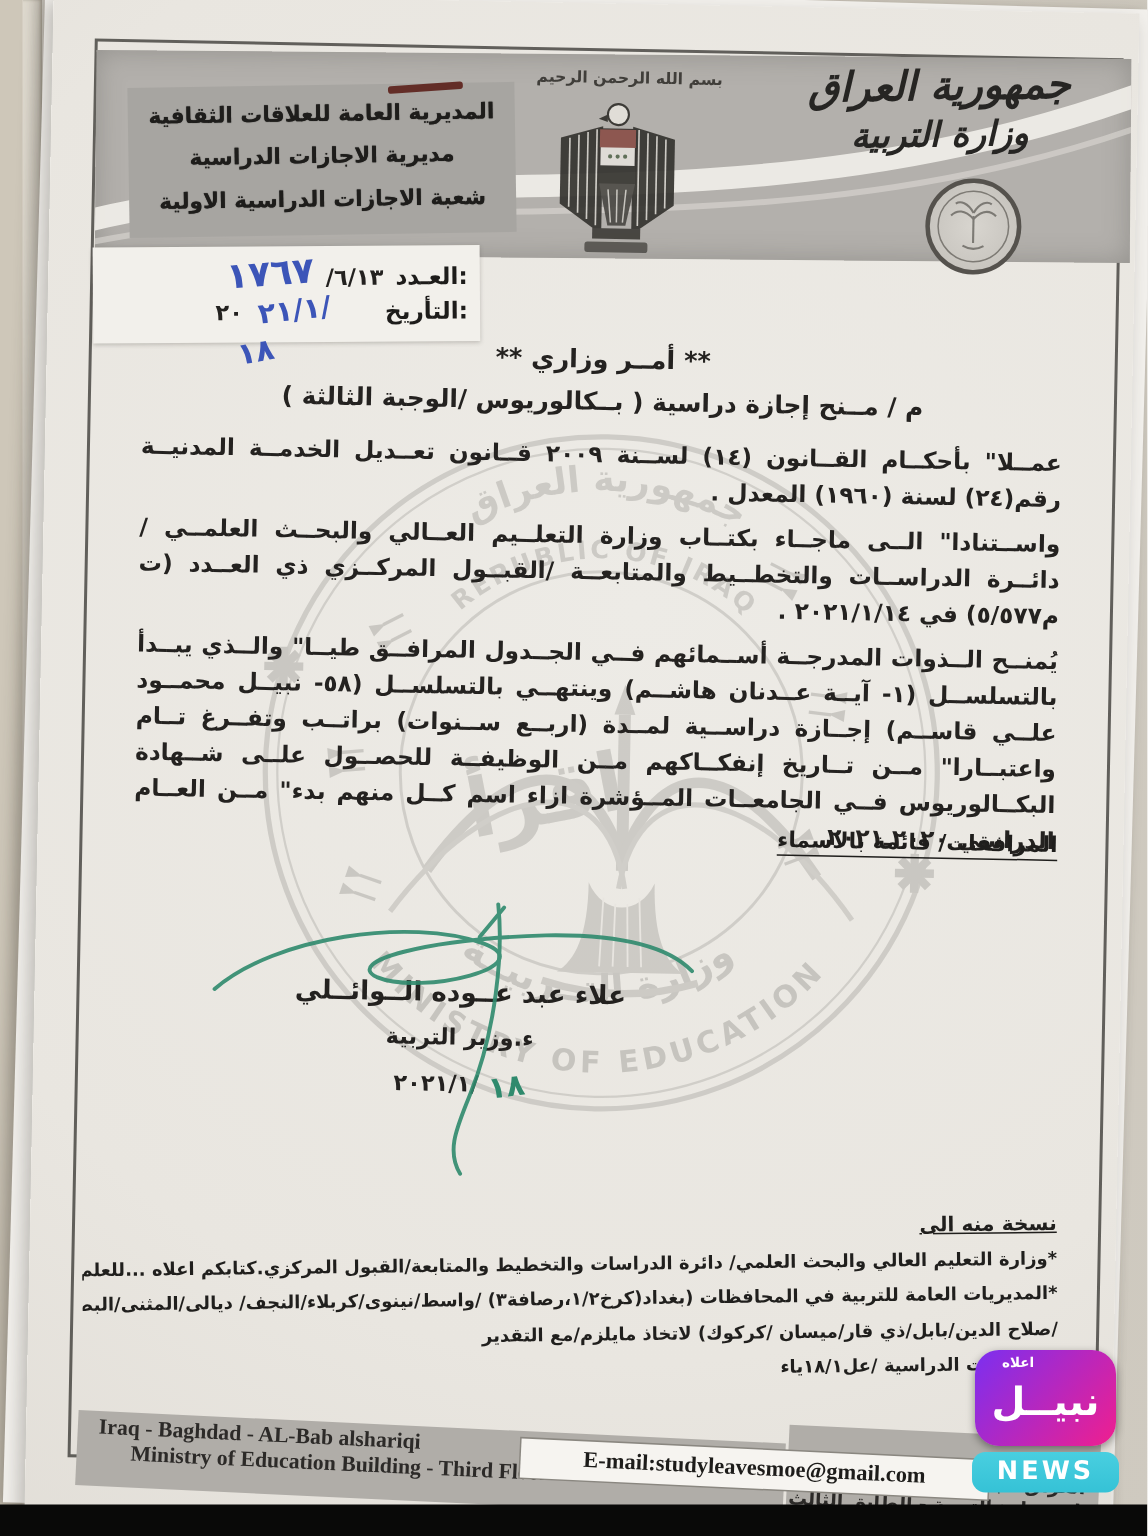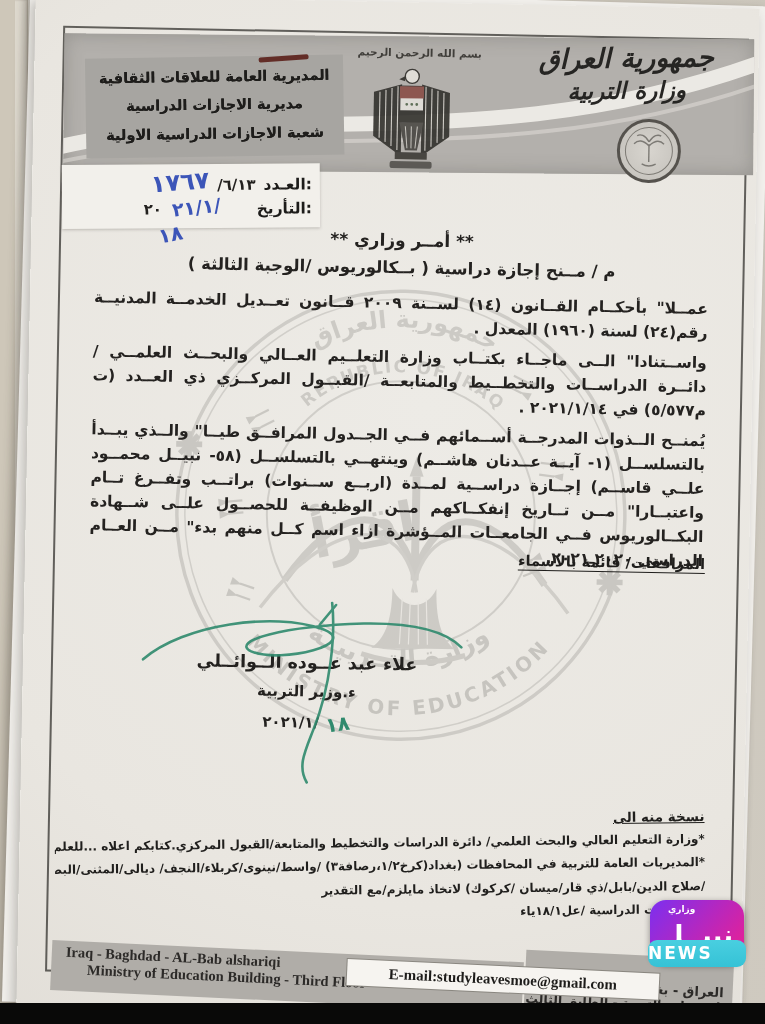--- a/index.html
+++ b/index.html
@@ -87,22 +87,22 @@
   .fbar.ar .a2{font-size:12.5px;}
   .email{position:absolute;left:330px;top:962px;width:312px;height:26px;background:#f6f4f0;
     transform:rotate(1.6deg);box-shadow:0 0 0 1px #8a8780;text-align:center;
     font-family:"Liberation Serif",serif;font-weight:bold;font-size:15px;color:#1d1c1a;line-height:26px;}
   
   .logo{position:absolute;left:650px;top:900px;width:94px;height:64px;border-radius:16px;
     background:linear-gradient(130deg,var(--logo-from),var(--logo-to));z-index:60;
     display:flex;align-items:center;justify-content:center;box-shadow:0 2px 6px rgba(0,0,0,.4);}
   .logo .main{color:#fff;font-size:26px;font-weight:bold;margin-top:6px;}
   .logo .sub{position:absolute;left:18px;top:4px;color:#fff;font-size:9px;font-weight:bold;}
-  .pill{position:absolute;left:648px;top:940px;width:98px;height:27px;border-radius:9px;
-    background:linear-gradient(180deg,#49cfe0,var(--news-teal));z-index:60;
+  .pill{position:absolute;left:648px;top:968px;width:98px;height:27px;border-radius:9px;
+    background:linear-gradient(180deg,#49cfe0,var(--news-teal));z-index:60;text-align:center;
     color:#fff;font-weight:bold;font-size:17px;letter-spacing:2px;line-height:27px;}
   .blackbar{position:absolute;left:0;right:0;top:1003px;height:21px;background:#090908;z-index:50;}
 </style>
 </head>
 <body>
 
 <div class="photo">
 
   <div class="strip s1"></div>
   <div class="strip s2"></div>
@@ -298,19 +298,19 @@
       <div class="e2">Ministry of Education Building - Third Floor</div>
     </div>
     <div class="fbar ar">
       <div>العراق - بغداد - الباب الشرقي</div>
       <div class="a2">بناية وزارة التربية - الطابق الثالث</div>
     </div>
     <div class="email">E-mail:studyleavesmoe@gmail.com</div>
   </div>
 
   <div class="logo">
-    <span class="sub">وزاري</span>
+    <span class="sub">اعلاه</span>
     <span class="main">نبيــل</span>
   </div>
   <div class="pill">NEWS</div>
 
   <div class="blackbar"></div>
 </div>
 
 </body></html>

